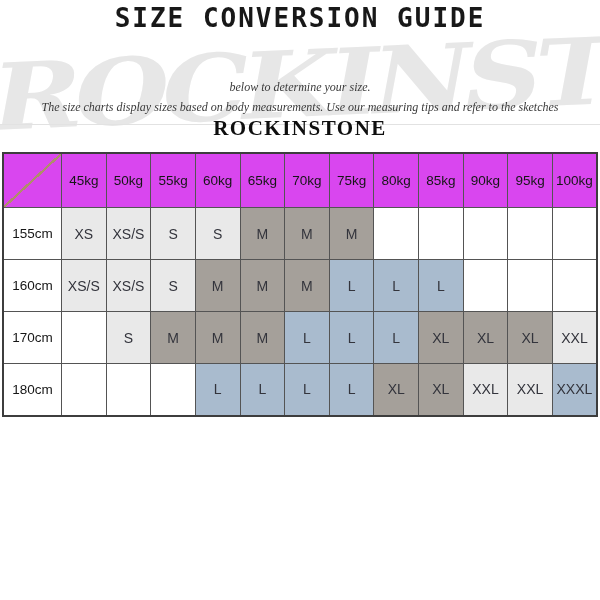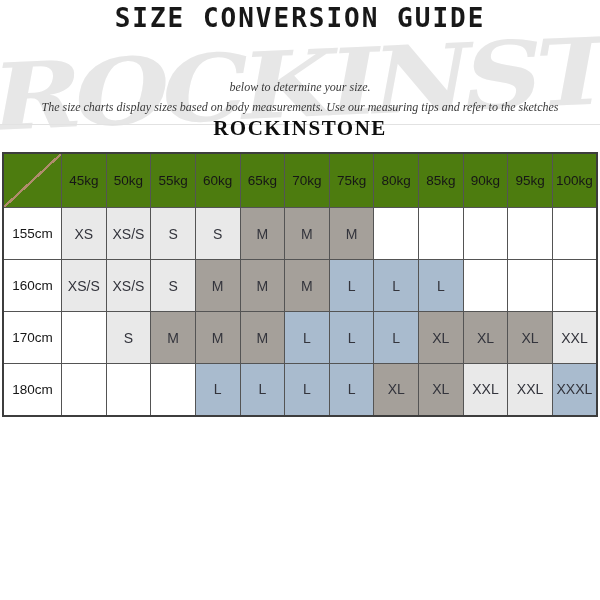--- a/index.html
+++ b/index.html
@@ -22,21 +22,21 @@
   .subtitle{position:absolute;top:41px;left:0;width:600px;text-align:center;
       font-weight:bold;font-size:12.5px;color:#1d1d28;letter-spacing:.2px;}
   .note{position:absolute;top:77px;left:0;width:600px;text-align:center;
       font-family:"Liberation Serif", serif;font-style:italic;font-size:12px;
       color:#3a3a3a;line-height:20px;}
   .brand{position:absolute;top:116px;left:0;width:600px;text-align:center;
       font-family:"Liberation Serif", serif;font-weight:bold;font-size:21px;
       letter-spacing:1.5px;color:#0e0e0e;}
 
   table.sizes{position:absolute;top:152px;left:2px;width:596px;
-      border-collapse:collapse;table-layout:fixed;background:#4d7c0f;
+      border-collapse:collapse;table-layout:fixed;background:#d946ef;
       border:2px solid #3d3d3d;}
   table.sizes th, table.sizes td{border:1px solid #545454;text-align:center;
       vertical-align:middle;padding:0;overflow:hidden;}
   table.sizes thead th{height:53px;font-weight:normal;font-size:13.5px;color:#161616;}
   table.sizes tbody tr{height:52px;}
   table.sizes tbody th{font-weight:normal;font-size:13.5px;color:#161616;background:#fff;}
   table.sizes td{font-size:14px;color:#33343c;}
   th.corner{width:57px;}
 
   .caption{position:absolute;top:574px;right:4px;text-align:right;

